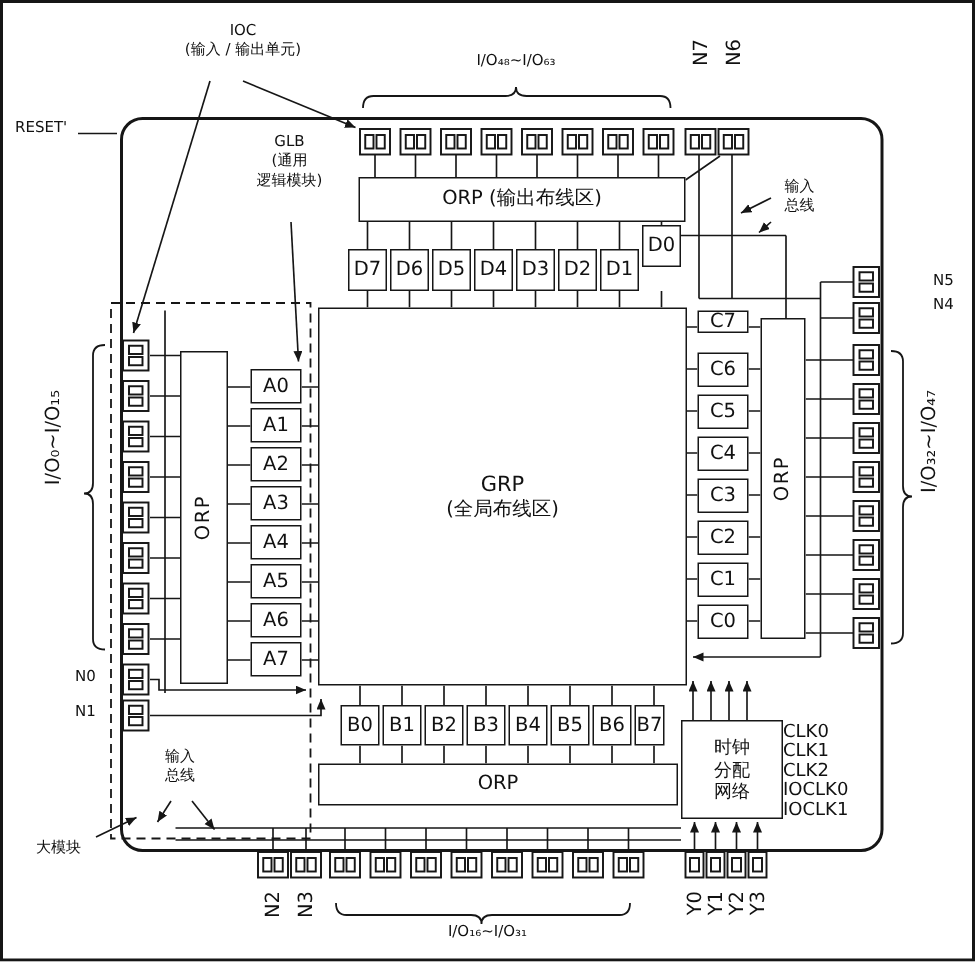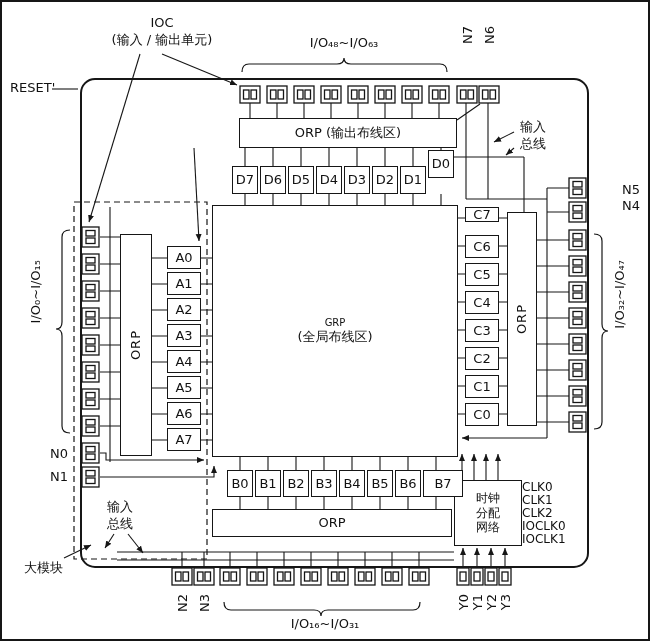--- a/index.html
+++ b/index.html
@@ -12,26 +12,26 @@
   .chip {
     position:absolute; left:78px; top:76px; width:509px; height:490px;
     border:2px solid #161616; border-radius:15px; z-index:0; box-sizing:border-box;
   }
   .box {
     position:absolute; border:1.5px solid #161616; background:#fff; box-sizing:border-box;
     display:flex; align-items:center; justify-content:center; z-index:2;
     font-size:13px; line-height:1.2; text-align:center;
   }
   .col { flex-direction:column; }
-  .lbl { position:absolute; z-index:3; font-size:13px; line-height:1.28; white-space:nowrap; }
+  .lbl { position:absolute; z-index:3; font-size:10px; line-height:1.28; white-space:nowrap; }
   .ctr { text-align:center; white-space:normal; }
   .vlabel { position:absolute; z-index:3; writing-mode:vertical-rl; transform:rotate(180deg); font-size:13px; white-space:nowrap; }
   .vtext { writing-mode:vertical-rl; transform:rotate(180deg); font-size:13px; letter-spacing:1px; }
   .small { font-size:12px; }
-  .grp-title { font-size:10px; }
+  .grp-title { font-size:14px; }
 </style>
 </head>
 <body>
 
 <div class="stage">
 
   <div class="chip"></div>
 
   <svg width="650" height="641" viewBox="0 0 650 641">
     <defs>
@@ -207,29 +207,34 @@
   <div class="box" style="left:463px;top:373px;width:34px;height:23px">C1</div>
   <div class="box" style="left:463px;top:401px;width:34px;height:23px">C0</div>
 
   <div class="box" style="left:225px;top:468px;width:26px;height:27px">B0</div>
   <div class="box" style="left:253px;top:468px;width:26px;height:27px">B1</div>
   <div class="box" style="left:281px;top:468px;width:26px;height:27px">B2</div>
   <div class="box" style="left:309px;top:468px;width:26px;height:27px">B3</div>
   <div class="box" style="left:337px;top:468px;width:26px;height:27px">B4</div>
   <div class="box" style="left:365px;top:468px;width:26px;height:27px">B5</div>
   <div class="box" style="left:393px;top:468px;width:26px;height:27px">B6</div>
-  <div class="box" style="left:421px;top:468px;width:40px;height:27px">B7</div>
+  <div class="box" style="left:421px;top:468px;width:20px;height:27px">B7</div>
 
   <div class="lbl" style="left:8px;top:78px">RESET'</div>
 
   <div class="lbl ctr" style="left:95px;top:13px;width:130px">
     <div>IOC</div>
     <div>(输入 / 输出单元)</div>
   </div>
 
+  <div class="lbl ctr" style="left:149px;top:87px;width:84px">
+    <div>GLB</div>
+    <div>(通用</div>
+    <div>逻辑模块)</div>
+  </div>
 
   <div class="lbl ctr" style="left:272px;top:33px;width:140px">I/O₄₈~I/O₆₃</div>
   <div class="lbl ctr" style="left:258px;top:614px;width:130px">I/O₁₆~I/O₃₁</div>
   <div class="vlabel" style="left:26px;top:258px">I/O₀~I/O₁₅</div>
   <div class="vlabel" style="left:610px;top:258px">I/O₃₂~I/O₄₇</div>
 
   <div class="vlabel" style="left:458px;top:24px">N7</div>
   <div class="vlabel" style="left:480px;top:24px">N6</div>
   <div class="lbl" style="left:620px;top:180px">N5</div>
   <div class="lbl" style="left:620px;top:196px">N4</div>

